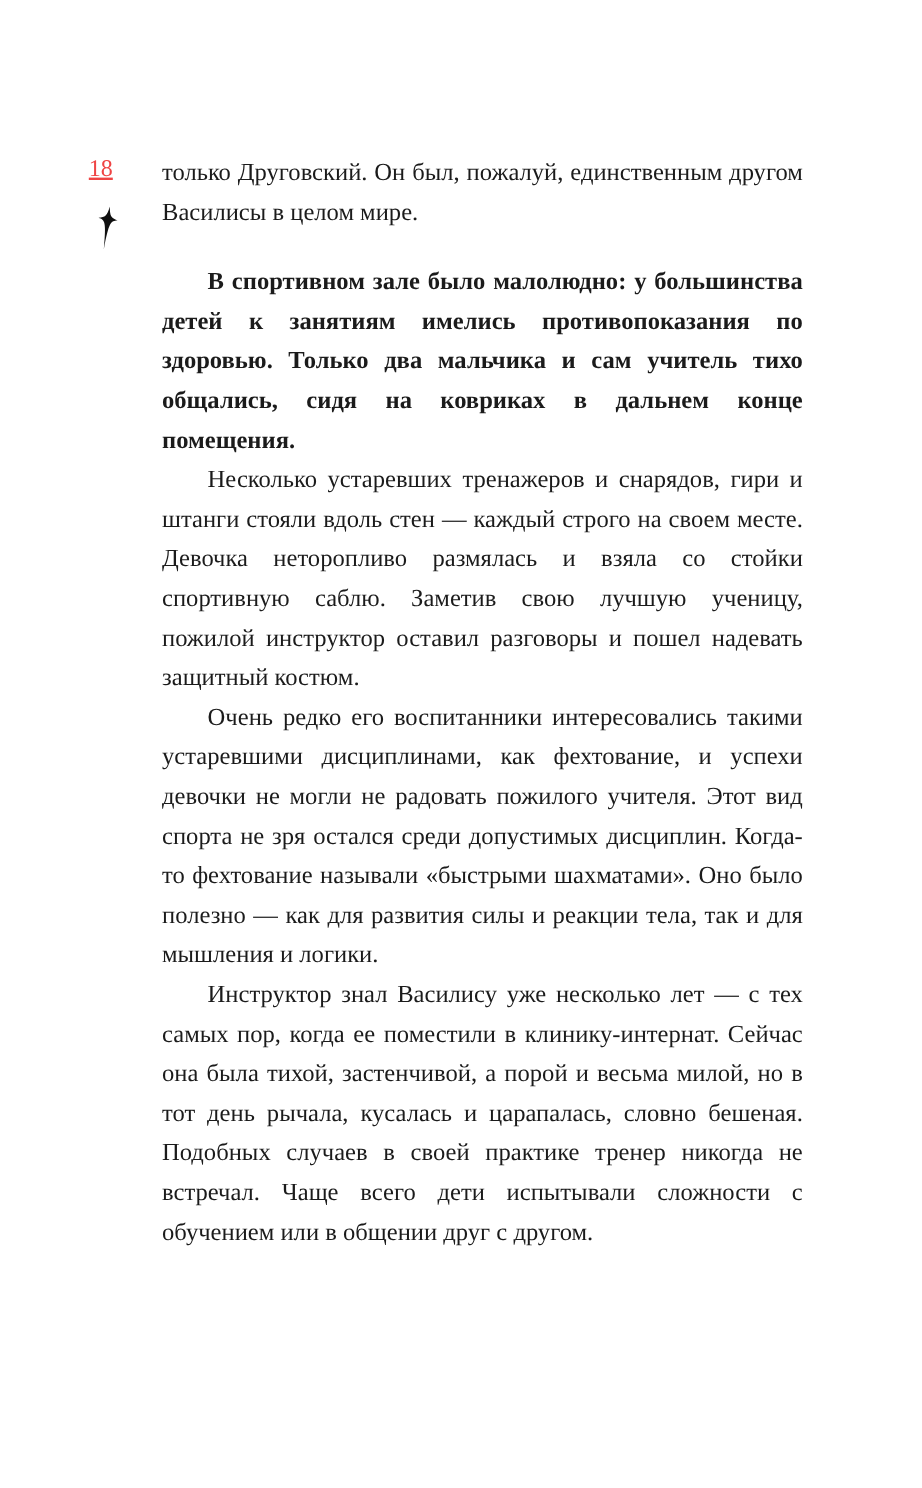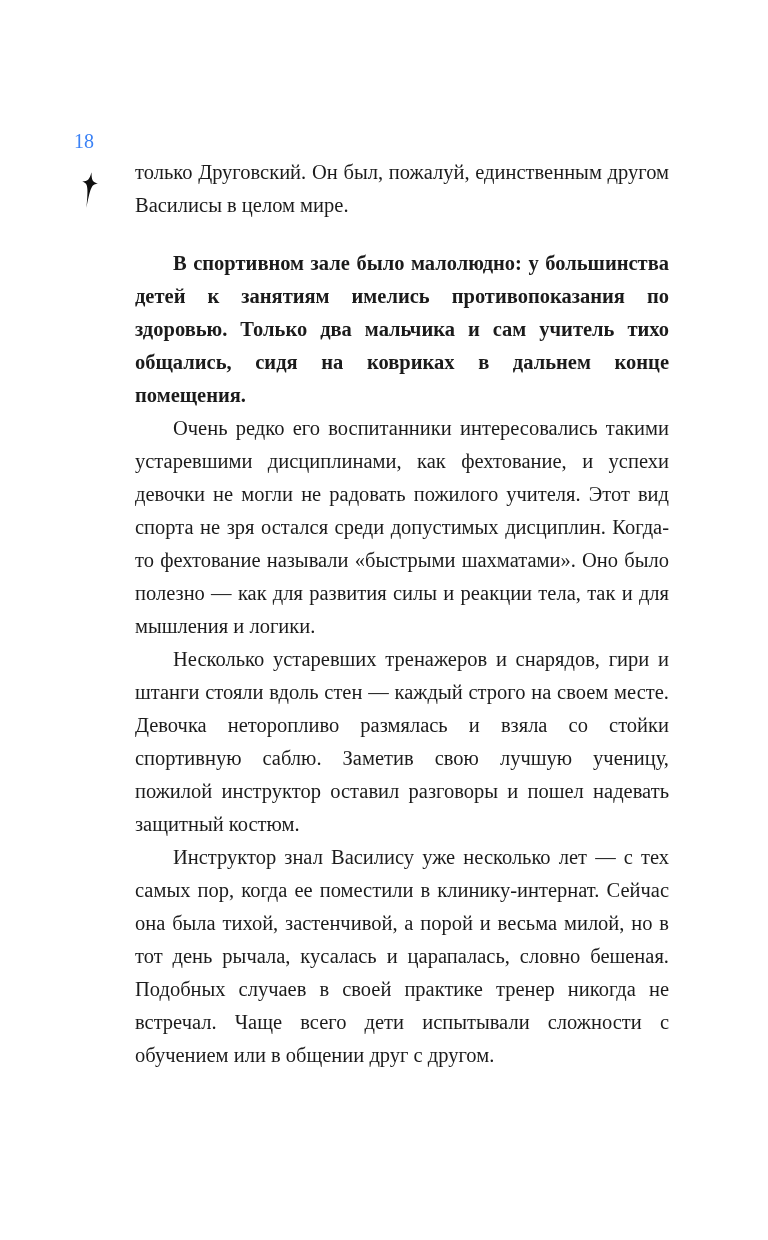--- a/index.html
+++ b/index.html
@@ -19,21 +19,22 @@
       position: absolute;
       inset: 0;
       background: #ffffff;
     }
     .page-number {
       position: absolute;
       left: 74px;
       top: 131px;
       font-size: 20px;
       line-height: 1;
-      color: #3b82f6;
+      color: #ef4444;
+      text-decoration: underline;
     }
     .ornament {
       position: absolute;
       left: 77px;
       top: 172px;
       width: 24px;
       height: 36px;
       transform: rotate(8deg);
     }
     .ornament svg {
@@ -52,21 +53,20 @@
       text-align: justify;
       hyphens: auto;
       -webkit-hyphens: auto;
     }
     .text-block p {
       margin: 0;
       text-indent: 38px;
     }
     .text-block p.continuation {
       text-indent: 0;
-      margin-top: 28px;
     }
     .text-block p.after-gap {
       margin-top: 25px;
       font-weight: bold;
     }
   </style>
 </head>
 <body>
 
 <div class="page">
@@ -75,18 +75,18 @@
 
   <div class="ornament">
     <svg viewBox="0 0 24 36" xmlns="http://www.w3.org/2000/svg" aria-hidden="true">
       <path d="M12 0 C13.2 8.2, 14.4 9.4, 20 10.5 C14.4 11.6, 13.1 12.8, 12 36 C10.9 12.8, 9.6 11.6, 4 10.5 C9.6 9.4, 10.8 8.2, 12 0 Z"></path>
     </svg>
   </div>
 
   <div class="text-block">
     <p class="continuation">только Друговский. Он был, пожалуй, единственным другом Василисы в целом мире.</p>
     <p class="after-gap">В спортивном зале было малолюдно: у большинства детей к занятиям имелись противопоказания по здоровью. Только два мальчика и сам учитель тихо общались, сидя на ковриках в дальнем конце помещения.</p>
+    <p>Несколько устаревших тренажеров и снарядов, гири и штанги стояли вдоль стен — каждый строго на своем месте. Девочка неторопливо размялась и взяла со стойки спортивную саблю. Заметив свою лучшую ученицу, пожилой инструктор оставил разговоры и пошел надевать защитный костюм.</p>
     <p>Очень редко его воспитанники интересовались такими устаревшими дисциплинами, как фехтование, и успехи девочки не могли не радовать пожилого учителя. Этот вид спорта не зря остался среди допустимых дисциплин. Когда-то фехтование называли «быстрыми шахматами». Оно было полезно — как для развития силы и реакции тела, так и для мышления и логики.</p>
-    <p>Несколько устаревших тренажеров и снарядов, гири и штанги стояли вдоль стен — каждый строго на своем месте. Девочка неторопливо размялась и взяла со стойки спортивную саблю. Заметив свою лучшую ученицу, пожилой инструктор оставил разговоры и пошел надевать защитный костюм.</p>
     <p>Инструктор знал Василису уже несколько лет — с тех самых пор, когда ее поместили в клинику-интернат. Сейчас она была тихой, застенчивой, а порой и весьма милой, но в тот день рычала, кусалась и царапалась, словно бешеная. Подобных случаев в своей практике тренер никогда не встречал. Чаще всего дети испытывали сложности с обучением или в общении друг с другом.</p>
   </div>
 
 </div>
 
 </body></html>

